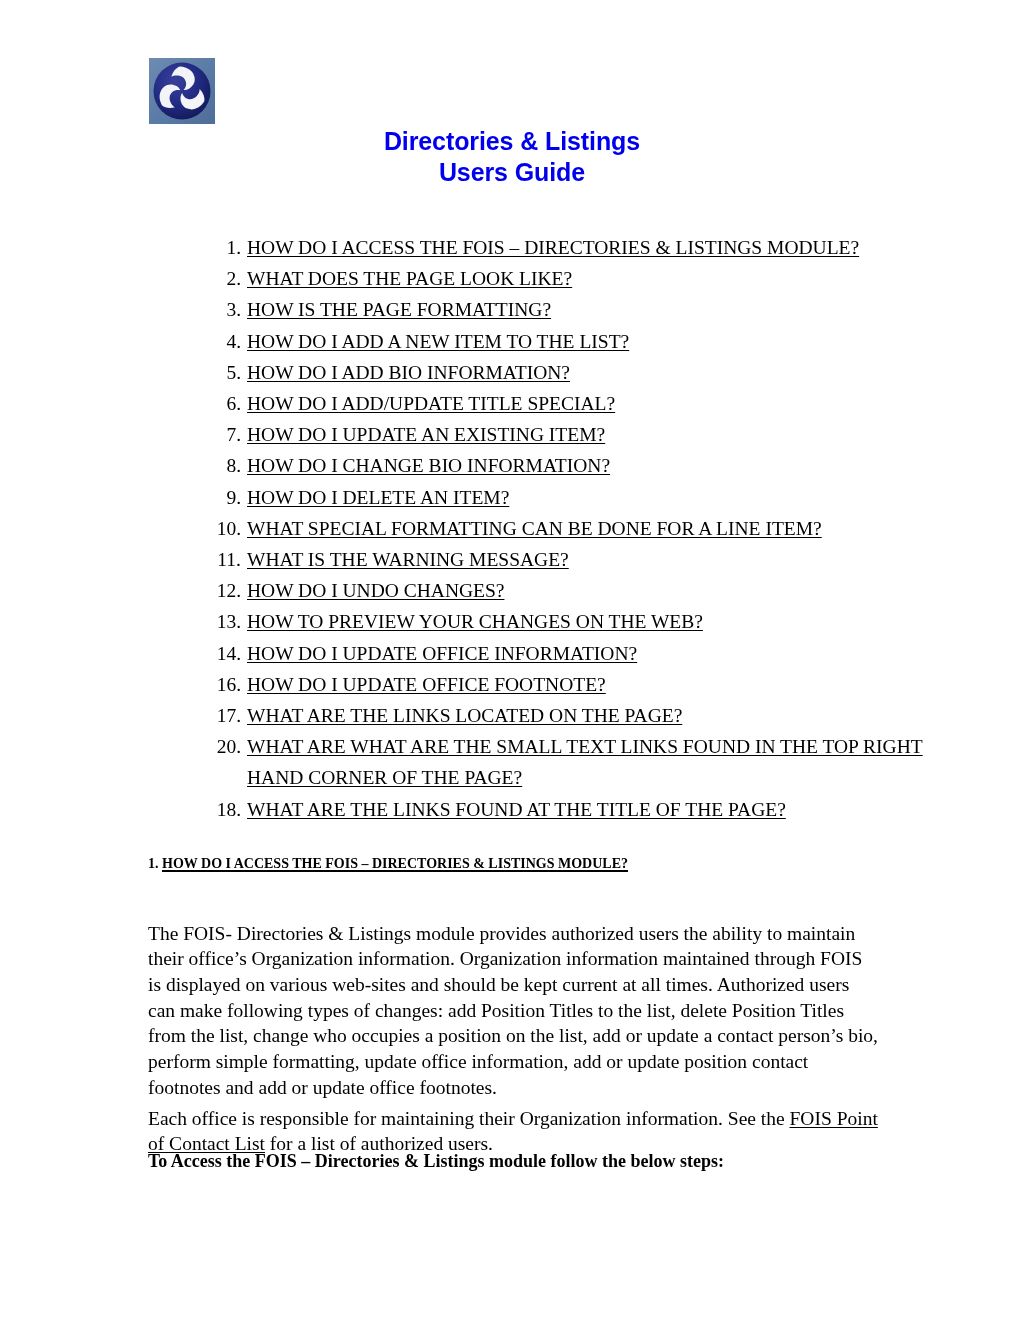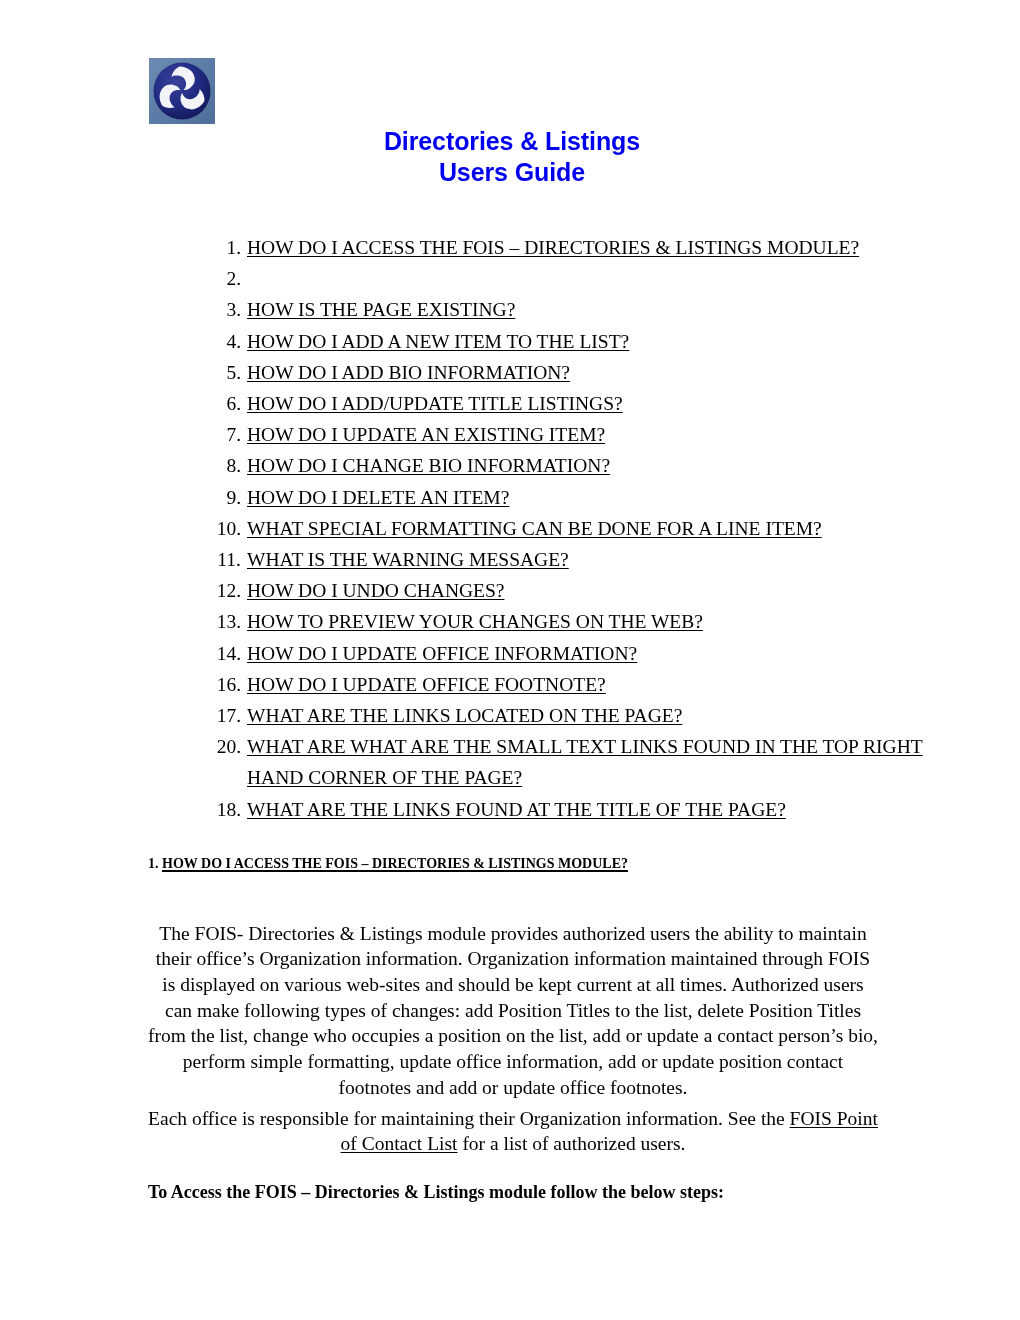--- a/index.html
+++ b/index.html
@@ -102,42 +102,41 @@
     text-underline-offset: 2px;
     text-decoration-thickness: 1.5px;
   }
 
   .body-para {
     position: absolute;
     left: 148px;
     width: 730px;
     font-size: 19.5px;
     line-height: 25.7px;
-    text-align: center;
+    text-align: left;
   }
   #para-intro { top: 901px; }
   #para-each  { top: 1086px; }
 
   .inline-link {
     text-decoration: underline;
     text-underline-offset: 2px;
     text-decoration-thickness: 1px;
     color: #000000;
   }
 
   .bold-line {
     position: absolute;
     left: 148px;
     top: 1149px;
     width: 760px;
     font-size: 18px;
     line-height: 24px;
     font-weight: bold;
     white-space: nowrap;
-    margin-top: 31px;
   }
 </style>
 </head>
 <body>
 
 <div class="page">
 
   <div class="header-block">
 
     <div class="logo-wrap">
@@ -200,36 +199,37 @@
 
   </div>
 
   <ol class="toc">
     <li class="toc-item">
       <span class="toc-num">1.</span>
       <span class="toc-link">HOW DO I ACCESS THE FOIS – DIRECTORIES &amp; LISTINGS MODULE? </span>
     </li>
     <li class="toc-item">
       <span class="toc-num">2.</span>
+      <span class="toc-link">WHAT DOES THE PAGE LOOK LIKE? </span>
     </li>
     <li class="toc-item">
       <span class="toc-num">3.</span>
-      <span class="toc-link">HOW IS THE PAGE EXISTING?</span>
+      <span class="toc-link">HOW IS THE PAGE FORMATTING?</span>
     </li>
     <li class="toc-item">
       <span class="toc-num">4.</span>
       <span class="toc-link">HOW DO I ADD A NEW ITEM TO THE LIST?</span>
     </li>
     <li class="toc-item">
       <span class="toc-num">5.</span>
       <span class="toc-link">HOW DO I ADD BIO INFORMATION? </span>
     </li>
     <li class="toc-item">
       <span class="toc-num">6.</span>
-      <span class="toc-link">HOW DO I ADD/UPDATE TITLE LISTINGS? </span>
+      <span class="toc-link">HOW DO I ADD/UPDATE TITLE SPECIAL? </span>
     </li>
     <li class="toc-item">
       <span class="toc-num">7.</span>
       <span class="toc-link">HOW DO I UPDATE AN EXISTING ITEM? </span>
     </li>
     <li class="toc-item">
       <span class="toc-num">8.</span>
       <span class="toc-link">HOW DO I CHANGE BIO INFORMATION? </span>
     </li>
     <li class="toc-item">

